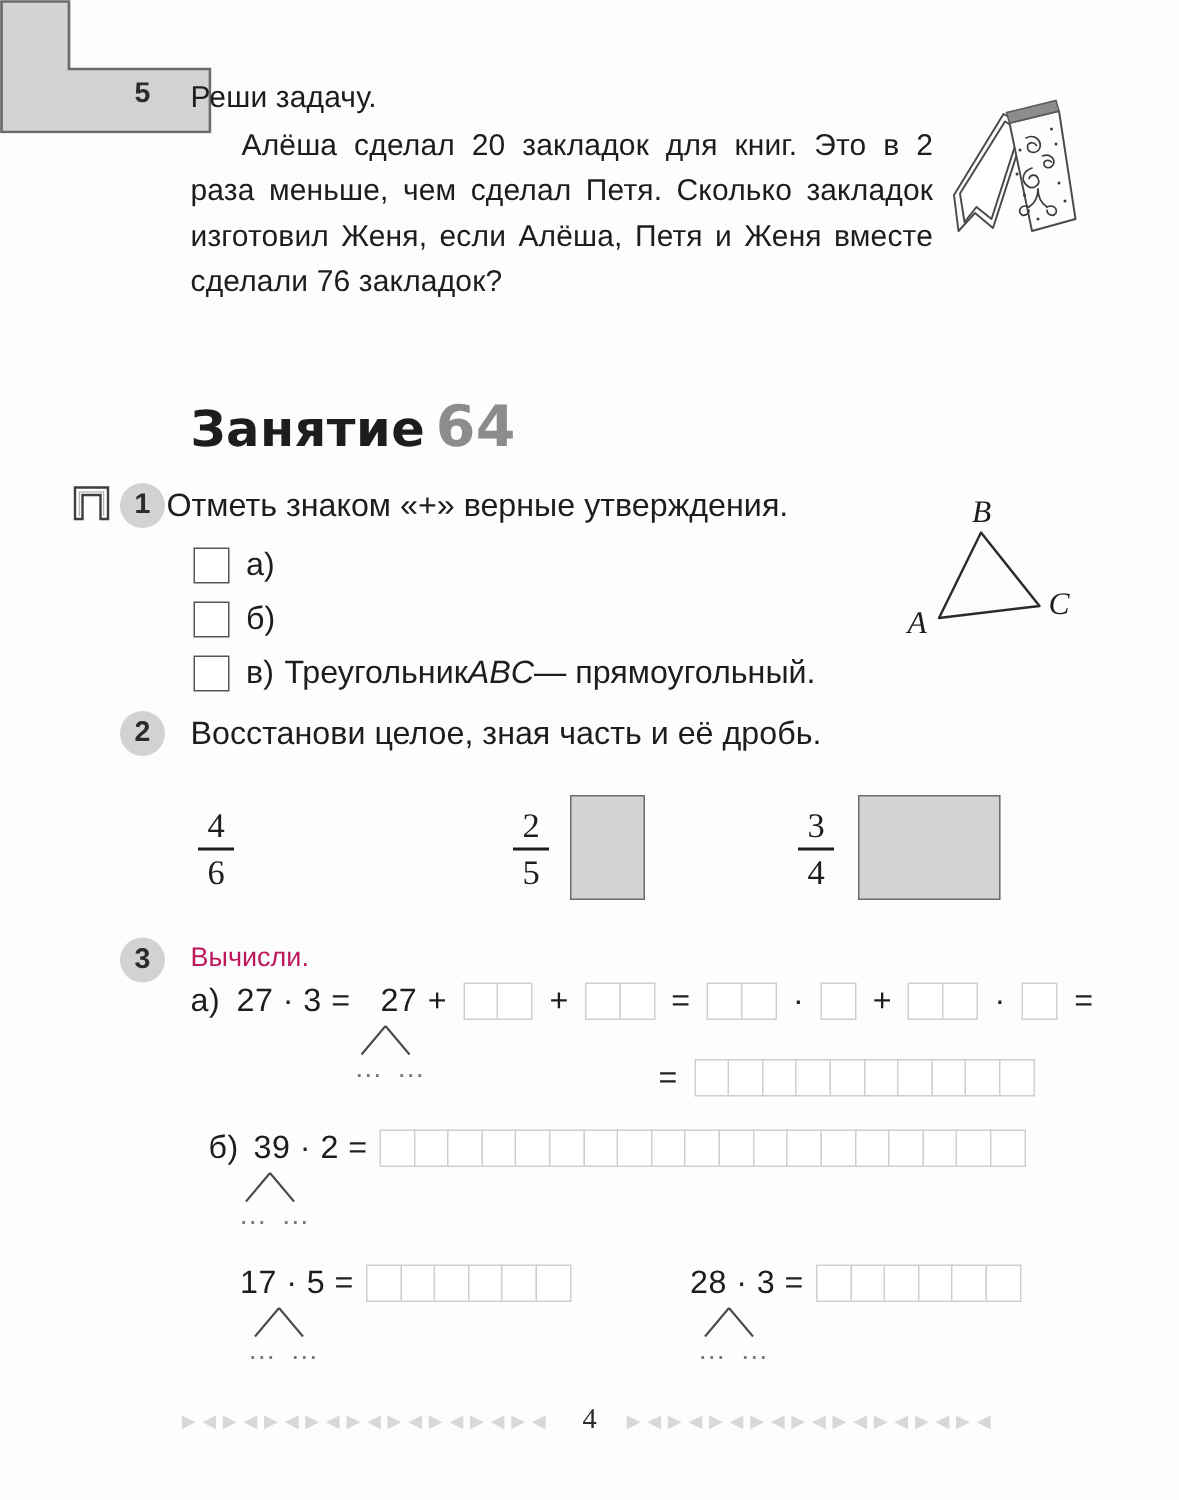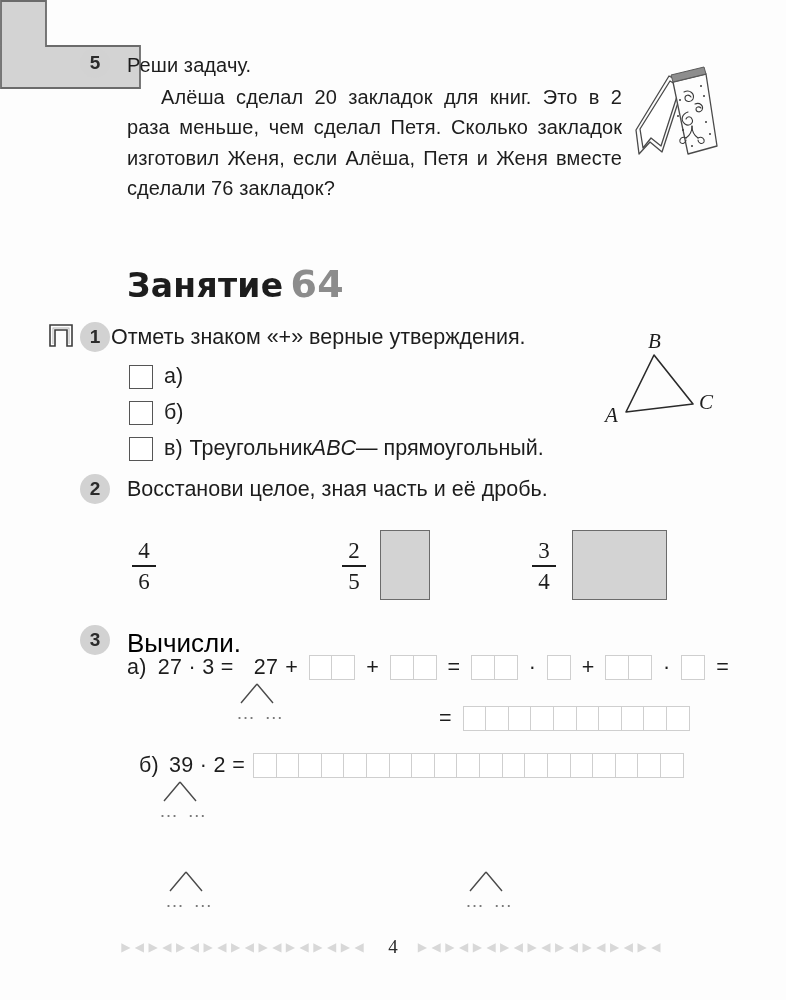--- a/index.html
+++ b/index.html
@@ -176,22 +176,22 @@
   }
   #shape-rect-2 { left: 380px; top: 530px; width: 50px; height: 70px; }
   #shape-rect-3 { left: 572px; top: 530px; width: 95px; height: 70px; }
 
   
   #task3-badge { left: 80px; top: 625px; }
   #task3-prompt {
     position: absolute;
     left: 127px;
     top: 628px;
-    font-size: 26px;
-    color: #000000;
+    font-size: 18px;
+    color: #be185d;
   }
 
   .expr-line {
     position: absolute;
     display: flex;
     align-items: center;
     font-size: 21.5px;
     color: #1d1d1d;
     white-space: nowrap;
   }
@@ -463,26 +463,48 @@
         <span class="bx"></span>
         <span class="bx"></span>
       </span>
   </div>
   <svg class="tree" id="tree-39" viewBox="0 0 46 22">
     <path d="M23,1 L7,20 M23,1 L39,20" stroke="#4a4a4a" stroke-width="1.4" fill="none"></path>
   </svg>
   <div class="dots" id="dots-39">… …</div>
 
   
+  <div class="expr-line" id="line-3c1">
+    <span class="lit">17 · 5 =</span>
+    <span class="boxes" style="margin-left:8px">
+        <span class="bx"></span>
+        <span class="bx"></span>
+        <span class="bx"></span>
+        <span class="bx"></span>
+        <span class="bx"></span>
+        <span class="bx"></span>
+      </span>
+  </div>
   <svg class="tree" id="tree-17" viewBox="0 0 46 22">
     <path d="M23,1 L7,20 M23,1 L39,20" stroke="#4a4a4a" stroke-width="1.4" fill="none"></path>
   </svg>
   <div class="dots" id="dots-17">… …</div>
 
   
+  <div class="expr-line" id="line-3c2">
+    <span class="lit">28 · 3 =</span>
+    <span class="boxes" style="margin-left:8px">
+        <span class="bx"></span>
+        <span class="bx"></span>
+        <span class="bx"></span>
+        <span class="bx"></span>
+        <span class="bx"></span>
+        <span class="bx"></span>
+      </span>
+  </div>
   <svg class="tree" id="tree-28" viewBox="0 0 46 22">
     <path d="M23,1 L7,20 M23,1 L39,20" stroke="#4a4a4a" stroke-width="1.4" fill="none"></path>
   </svg>
   <div class="dots" id="dots-28">… …</div>
 
   
   <div id="footer">
     <span class="orn">▶◀▶◀▶◀▶◀▶◀▶◀▶◀▶◀▶◀</span>
     <span id="page-number">4</span>
     <span class="orn">▶◀▶◀▶◀▶◀▶◀▶◀▶◀▶◀▶◀</span>

